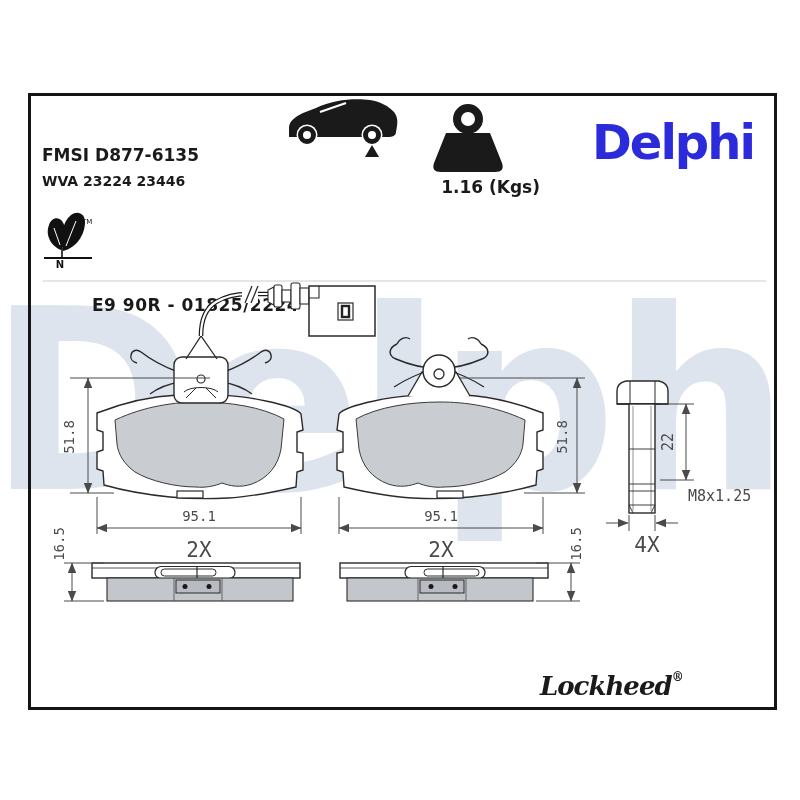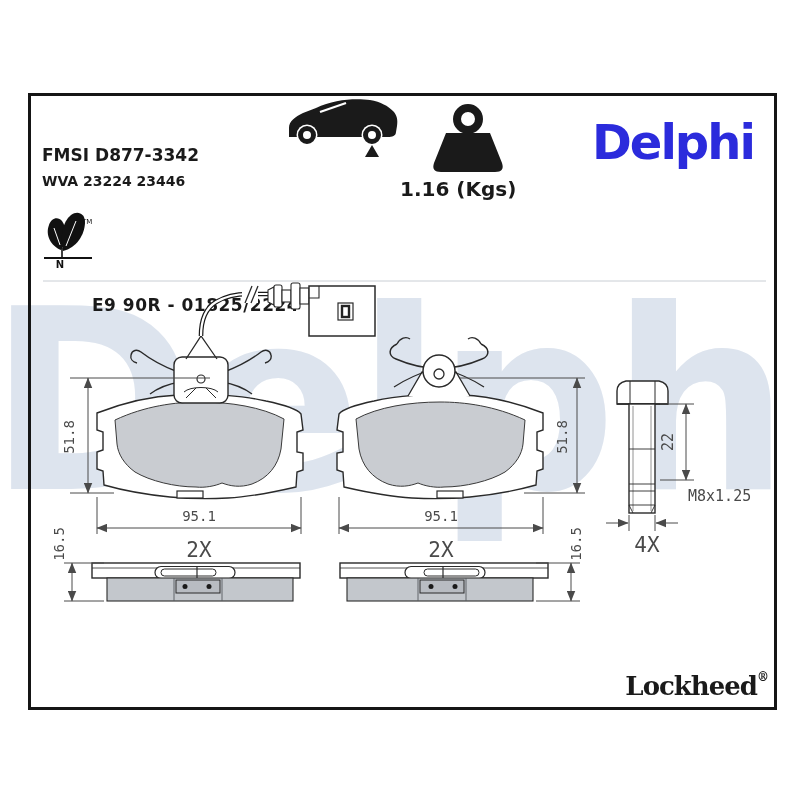--- a/index.html
+++ b/index.html
@@ -7,41 +7,41 @@
         font-family:"DejaVu Sans",sans-serif;color:#1a1a1a;}
   .watermark{position:absolute;left:-12px;top:276px;font-size:252px;font-weight:bold;
              letter-spacing:-6px;line-height:1;color:#dde4ee;white-space:nowrap;z-index:1;
              user-select:none;}
   .frame{position:absolute;left:28px;top:93px;width:749px;height:617px;
          border:3px solid #151515;box-sizing:border-box;z-index:3;pointer-events:none;}
   .abs{position:absolute;z-index:4;}
   .part-number{left:42px;top:108px;font-size:26px;font-weight:bold;letter-spacing:1px;}
   .ref1{left:42px;top:145px;font-size:17px;font-weight:bold;}
   .ref2{left:42px;top:173px;font-size:14px;font-weight:bold;}
-  .weight-text{left:400px;top:177px;width:140px;text-align:left;font-size:20px;font-weight:bold;}
+  .weight-text{left:400px;top:177px;width:140px;text-align:right;font-size:17px;font-weight:bold;}
   .delphi-logo{left:592px;top:118px;font-size:48px;font-weight:bold;letter-spacing:-2px;
                color:#2b2bdc;line-height:1;}
   .approval{left:92px;top:247px;font-size:17px;font-weight:bold;letter-spacing:.5px;margin-top:48px;}
-  .lockheed{left:540px;top:670px;width:228px;text-align:right;font-family:"DejaVu Serif",serif;
-            font-weight:bold;font-size:26px;letter-spacing:-1px;}
+  .lockheed{left:540px;top:670px;width:228px;text-align:left;font-family:"DejaVu Serif",serif;
+            font-weight:bold;font-size:26px;letter-spacing:-1px;font-style:italic;}
   .lockheed sup{font-size:12px;vertical-align:14px;}
   svg{position:absolute;left:0;top:0;z-index:2;}
   svg.over{z-index:4;}
   text.dim{font-family:"DejaVu Sans Mono",monospace;fill:#4a4a4a;}
 </style>
 </head>
 <body>
 
 <div class="page">
 
   <div class="watermark">Delphi</div>
 
   <div class="frame"></div>
 
-  <div class="abs ref1">FMSI D877-3342</div>
+  <div class="abs ref1">FMSI D877-6135</div>
   <div class="abs ref2">WVA 23224 23446</div>
   <div class="abs weight-text">1.16 (Kgs)</div>
   <div class="abs delphi-logo">Delphi</div>
   <div class="abs approval">E9 90R - 01825/2224</div>
 
   <svg class="over" width="800" height="800" viewBox="0 0 800 800">
 
     <g>
       <path d="M289,137 L289,128 C289,121 295,117 303,113 L316,108 C334,99 356,98 370,100
                C381,102 388,106 393,111 C397,115 398,120 397,126 L396,132 C396,136 392,137 388,137 Z" fill="#1a1a1a"></path>

